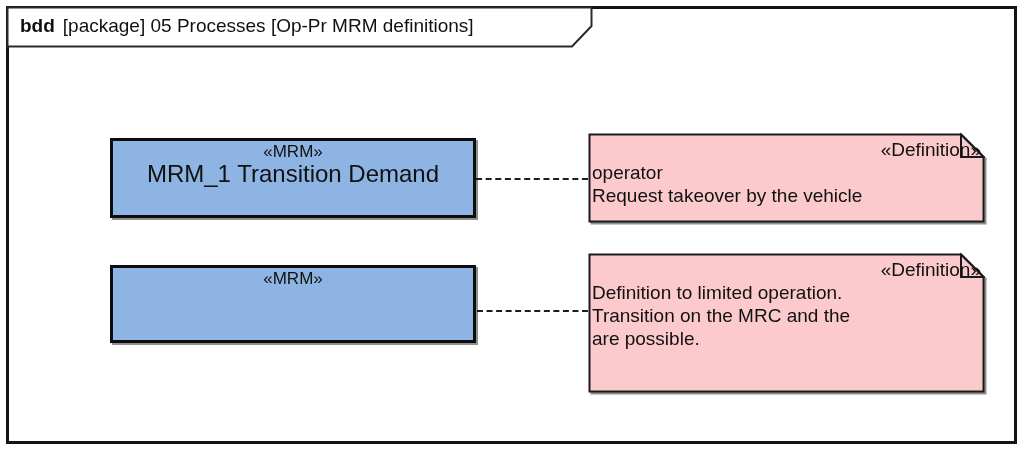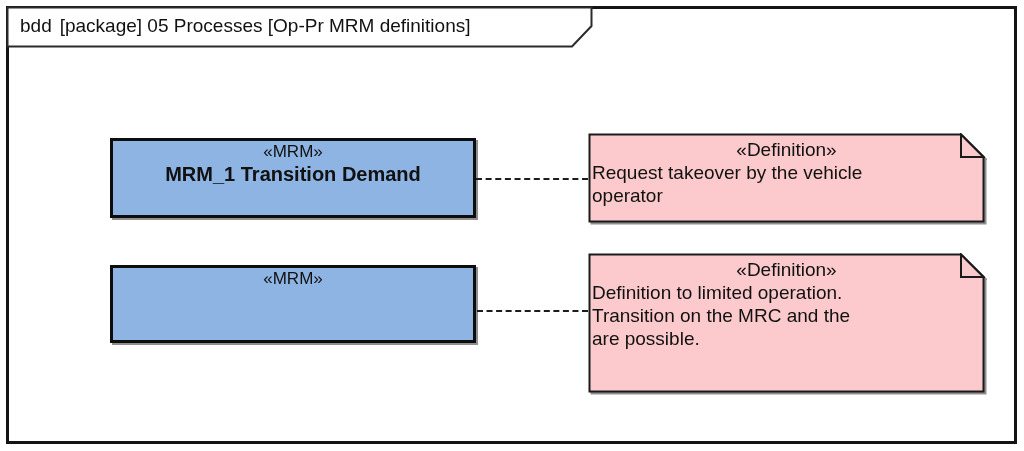--- a/index.html
+++ b/index.html
@@ -20,58 +20,58 @@
     background:transparent;
   }
   
   .tab-svg { position:absolute; left:6px; top:6px; }
   .tab-title {
     position:absolute; left:20px; top:13px;
     width:560px; height:26px;
     font-size:19px; line-height:26px;
     white-space:nowrap;
   }
-  .tab-title .kw { font-weight:normal; }
+  .tab-title .kw { font-weight:bold; }
   .tab-title .rest { margin-left:8px; }
 
   
   .block {
     position:absolute;
     left:110px; width:366px;
     box-sizing:border-box;
     background:#8DB4E2;
     border:3px solid #0d0d0d;
     box-shadow:2px 2px 0 #8f8f8f;
     display:flex; flex-direction:column;
     align-items:center;
     text-align:center;
   }
   .block1 { top:138px; height:80px; }
   .block2 { top:265px; height:78px; }
   .block .stereo { font-size:17px; line-height:21px; }
-  .block .bname  { font-size:20px; line-height:24px; font-weight:bold; }
+  .block .bname  { font-size:24px; line-height:24px; font-weight:normal; }
 
   
   .connector {
     position:absolute; height:0;
     border-top:2px dashed #1c1c1c;
   }
   .c1 { left:476px; top:178px; width:112px; }
   .c2 { left:477px; top:310px; width:111px; }
 
   
   .note { position:absolute; left:588px; width:397px; }
   .note1 { top:133px; height:90px; }
   .note2 { top:253px; height:140px; }
   .note svg { position:absolute; left:0; top:0; filter:drop-shadow(2px 2px 0 #8f8f8f); }
   .note-text {
     position:absolute; left:0; top:0; right:0; bottom:0;
     padding:6px 4px 0 4px; box-sizing:border-box;
   }
-  .note-text .stereo { text-align:center; font-size:19px; line-height:22px; }
+  .note-text .stereo { text-align:right; font-size:19px; line-height:22px; }
   .note-text .nline  { text-align:left; font-size:19px; line-height:23px; }
 </style>
 </head>
 <body>
 
 <div class="canvas">
 
   <div class="frame"></div>
 
   <svg class="tab-svg" width="592" height="44" viewBox="0 0 592 44">
@@ -94,22 +94,22 @@
   <div class="connector c1"></div>
   <div class="connector c2"></div>
 
   <div class="note note1">
     <svg width="397" height="90" viewBox="0 0 397 90">
       <path d="M1.5,1.5 L373,1.5 L395.5,24 L395.5,88.5 L1.5,88.5 Z" stroke="#1a1a1a" stroke-width="2" fill="#FCCACC"></path>
       <path d="M373,1.5 L395.5,24 L373,24 Z" stroke="#1a1a1a" stroke-width="2" fill="#FCCACC"></path>
     </svg>
     <div class="note-text">
       <div class="stereo">«Definition»</div>
+      <div class="nline">operator</div>
       <div class="nline">Request takeover by the vehicle</div>
-      <div class="nline">operator</div>
     </div>
   </div>
 
   <div class="note note2">
     <svg width="397" height="140" viewBox="0 0 397 140">
       <path d="M1.5,1.5 L373,1.5 L395.5,24 L395.5,138.5 L1.5,138.5 Z" stroke="#1a1a1a" stroke-width="2" fill="#FCCACC"></path>
       <path d="M373,1.5 L395.5,24 L373,24 Z" stroke="#1a1a1a" stroke-width="2" fill="#FCCACC"></path>
     </svg>
     <div class="note-text">
       <div class="stereo">«Definition»</div>

